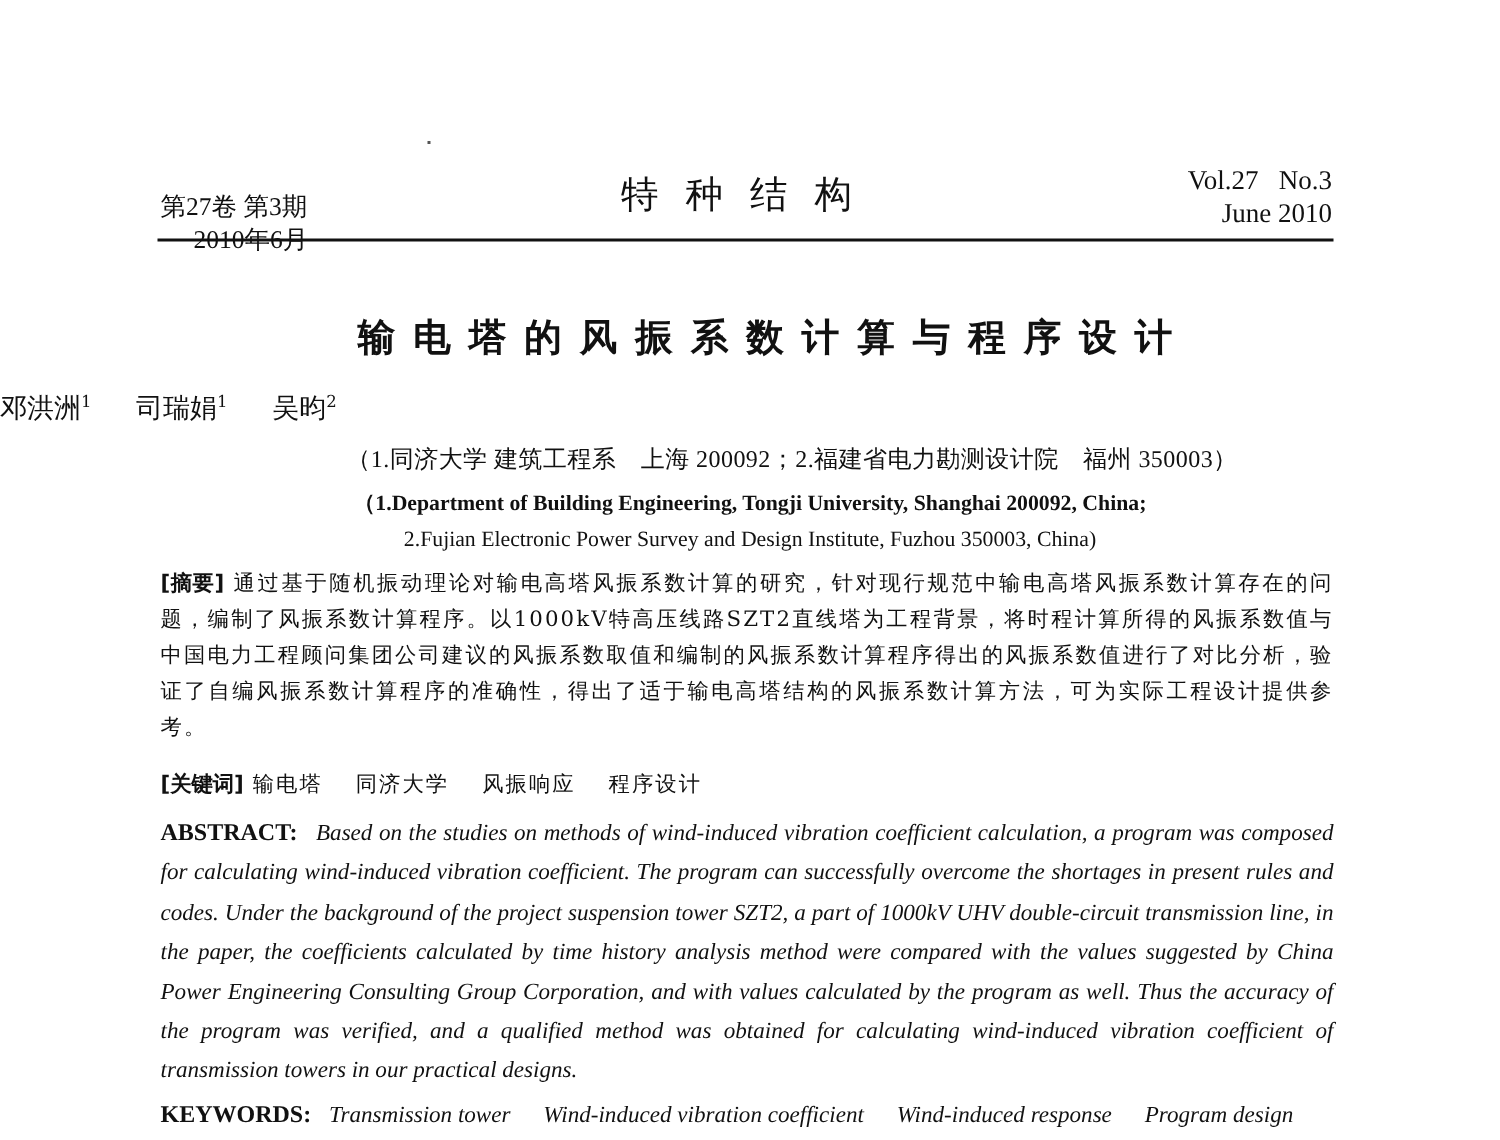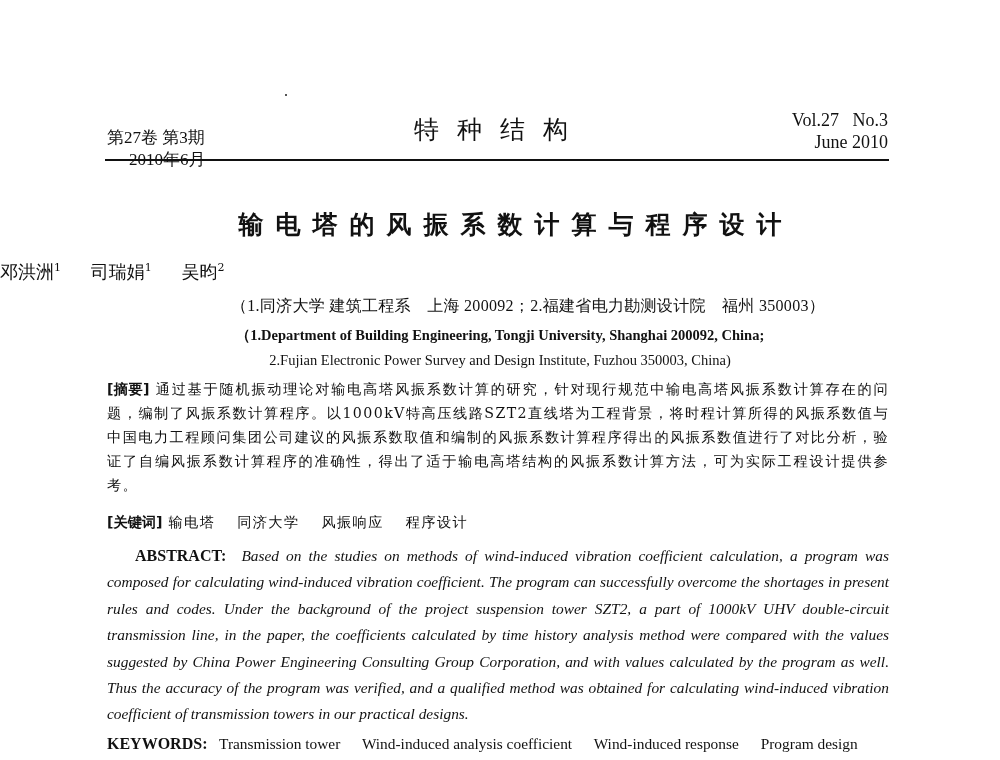--- a/index.html
+++ b/index.html
@@ -90,29 +90,28 @@
     .abs-en {
       left: 107px; top: 543px; width: 782px;
       font-family: "Liberation Serif", serif;
       font-style: italic;
       font-size: 15.4px; line-height: 26.4px;
       text-align: justify;
     }
     .abs-en .lbl {
       font-style: normal; font-weight: bold; font-size: 16px;
       margin-right: 8px;
-      margin-left: 28px;
     }
     .kw-en {
       left: 107px; top: 735px; width: 782px;
       font-family: "Liberation Serif", serif;
       font-size: 15.4px;
     }
     .kw-en .lbl { font-weight: bold; font-size: 16px; margin-right: 8px; margin-top: 23px; }
-    .kw-en .item { margin-right: 18px; }
+    .kw-en .item { font-style: italic; margin-right: 18px; }
     .kw-en .item:last-child { margin-right: 0; }
   </style>
 </head>
 <body>
 
 <div class="abs speck"></div>
 
 <div class="abs hdr-left">
   <div>第27卷  第3期</div>
   <div class="l2">2010年6月</div>
@@ -150,16 +149,16 @@
 </div>
 
 <div class="abs abs-en">
   <span class="lbl">ABSTRACT:</span>
   <span>Based on the studies on methods of wind-induced vibration coefficient calculation, a program was composed for calculating wind-induced vibration coefficient. The program can successfully overcome the shortages in present rules and codes. Under the background of the project suspension tower SZT2, a part of 1000kV UHV double-circuit transmission line, in the paper, the coefficients calculated by time history analysis method were compared with the values suggested by China Power Engineering Consulting Group Corporation, and with values calculated by the program as well. Thus the accuracy of the program was verified, and a qualified method was obtained for calculating wind-induced vibration coefficient of transmission towers in our practical designs.</span>
 </div>
 
 <div class="abs kw-en">
   <span class="lbl">KEYWORDS:</span>
   <span class="item">Transmission tower</span>
-  <span class="item">Wind-induced analysis coefficient</span>
+  <span class="item">Wind-induced vibration coefficient</span>
   <span class="item">Wind-induced response</span>
   <span class="item">Program design</span>
 </div>
 
 </body></html>

